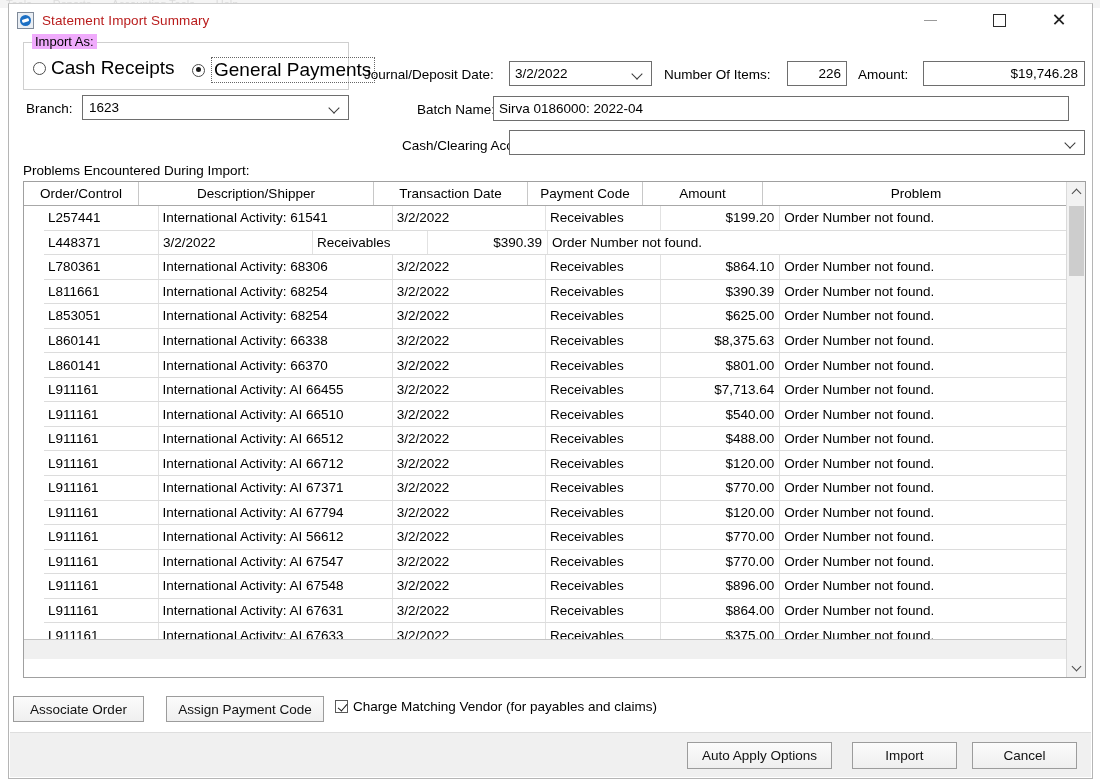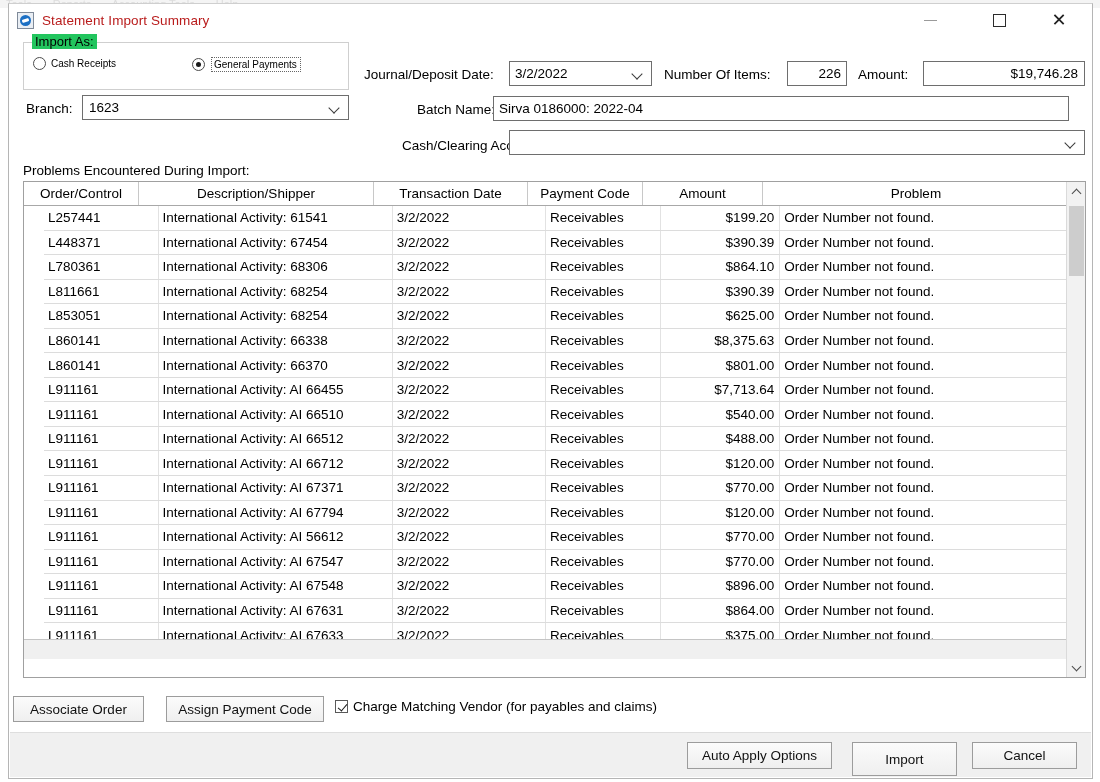--- a/index.html
+++ b/index.html
@@ -94,42 +94,42 @@
   }
 
   
   #importas-group {
     position: absolute; left: 14px; top: 38px;
     width: 326px; height: 48px;
     border: 1px solid #cfcfcf;
   }
   #importas-legend {
     position: absolute; left: 8px; top: -9px;
-    background: #22c55e;
+    background: #f0abfc;
     padding: 0 3px;
     font-size: 13px;
   }
   .radio-row { position: absolute; top: 14px; display: flex; align-items: center; }
   #radio-cash { left: 9px; }
   #radio-general { left: 168px; }
   .radio-mark {
     width: 13px; height: 13px; border-radius: 50%;
     border: 1.3px solid #4c4c4c;
     background: #fff;
     position: relative;
     flex: 0 0 auto;
     margin-right: 5px;
   }
   .radio-mark.checked::after {
     content: "";
     position: absolute; left: 2.6px; top: 2.6px;
     width: 5.2px; height: 5.2px; border-radius: 50%;
     background: #1a1a1a;
   }
-  .radio-label { font-size: 10px; white-space: nowrap; }
+  .radio-label { font-size: 19px; white-space: nowrap; }
   #radio-general .focus-box {
     border: 1px dotted #666;
     padding: 1px 3px 1px 2px;
     margin-left: 1px;
   }
 
   
   #branch-label { position: absolute; left: 17px; top: 97px; font-size: 13.5px; }
   #branch-combo {
     position: absolute; left: 73px; top: 91px;
@@ -300,21 +300,21 @@
   #charge-check .lbl { font-size: 13.5px; }
 
   
   #footer {
     position: absolute; left: 1px; right: 1px; bottom: 1px;
     height: 45px;
     background: #f0f0f0;
     border-top: 1px solid #dedede;
   }
   #btn-autoapply { position: absolute; right: 259px; top: 9px; width: 145px; height: 27px; }
-  #btn-import    { position: absolute; right: 134px; top: 9px; width: 105px; height: 34px; }
+  #btn-import    { position: absolute; right: 134px; top: 9px; width: 105px; height: 27px; }
   #btn-cancel    { position: absolute; right: 14px;  top: 9px; width: 105px; height: 27px; }
 </style>
 </head>
 <body>
 
 <div id="bg-menubar">
   <span>Tools</span>
   <span>Reports</span>
   <span>Accounting Tools</span>
   <span>Help</span>
@@ -396,21 +396,20 @@
       <div class="grow">
           <div class="gc c0">L257441</div>
           <div class="gc c1">International Activity: 61541</div>
           <div class="gc c2">3/2/2022</div>
           <div class="gc c3">Receivables</div>
           <div class="gc c4 num">$199.20</div>
           <div class="gc c5">Order Number not found.</div>
         </div>
         <div class="grow">
           <div class="gc c0">L448371</div>
-          <div class="gc c1">International Activity: 67454</div>
           <div class="gc c2">3/2/2022</div>
           <div class="gc c3">Receivables</div>
           <div class="gc c4 num">$390.39</div>
           <div class="gc c5">Order Number not found.</div>
         </div>
         <div class="grow">
           <div class="gc c0">L780361</div>
           <div class="gc c1">International Activity: 68306</div>
           <div class="gc c2">3/2/2022</div>
           <div class="gc c3">Receivables</div>

